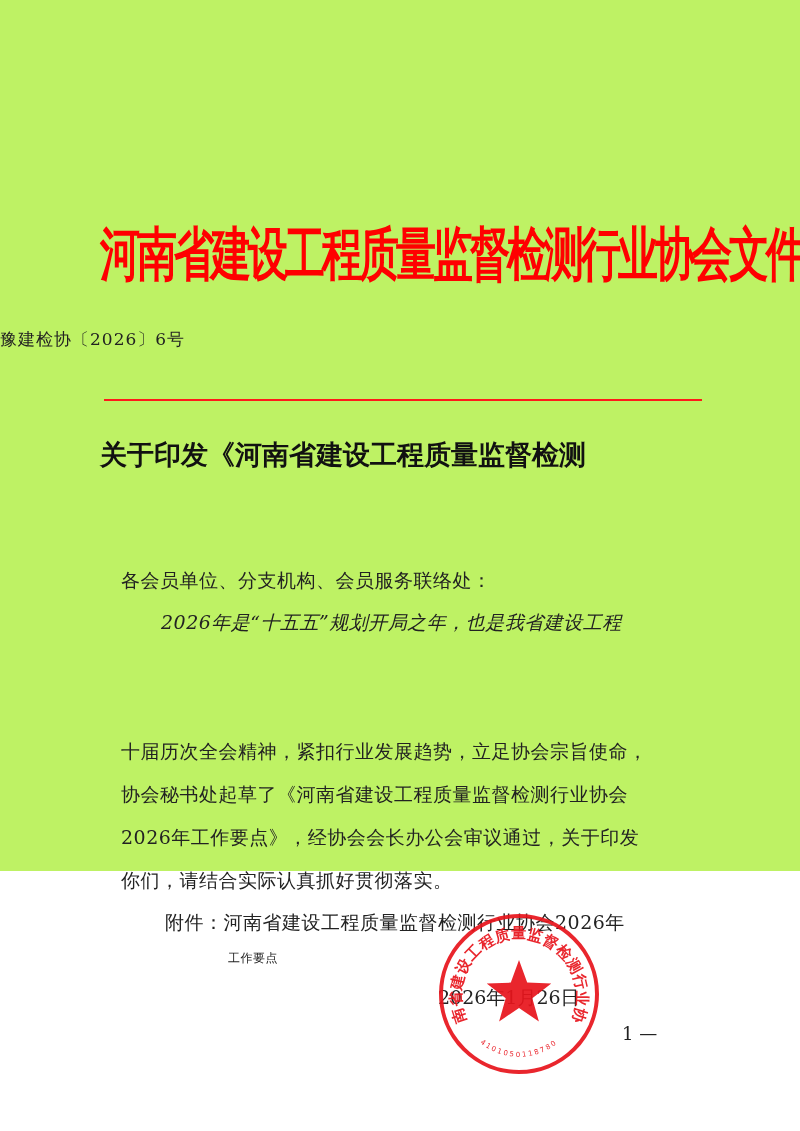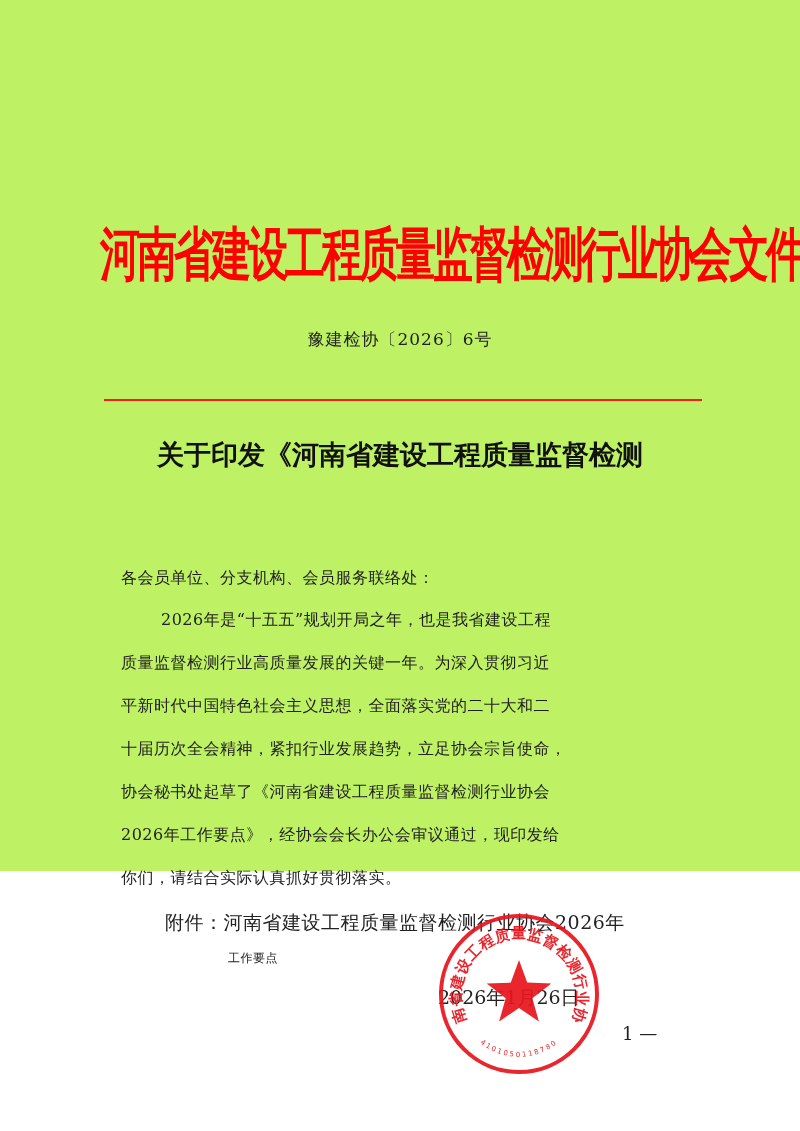--- a/index.html
+++ b/index.html
@@ -35,55 +35,53 @@
       line-height: 80px;
       transform: scaleY(1.45);
       transform-origin: center top;
       white-space: nowrap;
     }
     .doc-number {
       position: absolute;
       left: 0;
       top: 328px;
       width: 800px;
-      text-align: center;
       font-size: 17px;
       letter-spacing: 1px;
       color: #222;
     }
     .red-rule {
       position: absolute;
       left: 104px;
       top: 399px;
       width: 598px;
       height: 2px;
       background: #ff1a1a;
     }
     .title {
       position: absolute;
       left: 100px;
       width: 600px;
-      text-align: center;
       font-weight: bold;
       font-size: 27px;
       color: #111;
       white-space: nowrap;
       letter-spacing: 0px;
     }
     .title.l1 { top: 437px; }
     .title.l2 { top: 487px; }
     .body-line {
       position: absolute;
       left: 121px;
-      font-size: 16px;
+      font-size: 19px;
       color: #222;
       white-space: nowrap;
       letter-spacing: 0.5px;
     }
-    .indent { left: 161px; }
+    .indent { left: 161px; font-style: italic; }
     .attach-label {
       position: absolute;
       left: 165px;
       top: 910px;
       font-size: 19px;
       color: #222;
       white-space: nowrap;
       letter-spacing: 0.5px;
     }
     .attach-cont {
@@ -130,25 +128,23 @@
   <div class="masthead">河南省建设工程质量监督检测行业协会文件</div>
 
   <div class="doc-number">豫建检协〔2026〕6号</div>
 
   <div class="red-rule"></div>
 
   <div class="title l1">关于印发《河南省建设工程质量监督检测</div>
 
   <div class="body-line" style="top:568px;">各会员单位、分支机构、会员服务联络处：</div>
   <div class="body-line indent" style="top:610px;">2026年是“十五五”规划开局之年，也是我省建设工程</div>
-  <div class="body-line" style="top:653px;">质量监督检测行业高质量发展的关键一年。为深入贯彻习近</div>
-  <div class="body-line" style="top:696px;">平新时代中国特色社会主义思想，全面落实党的二十大和二</div>
   <div class="body-line" style="top:739px;">十届历次全会精神，紧扣行业发展趋势，立足协会宗旨使命，</div>
   <div class="body-line" style="top:782px;">协会秘书处起草了《河南省建设工程质量监督检测行业协会</div>
-  <div class="body-line" style="top:825px;">2026年工作要点》，经协会会长办公会审议通过，现印发给</div>
+  <div class="body-line" style="top:825px;">2026年工作要点》，经协会会长办公会审议通过，关于印发</div>
   <div class="body-line" style="top:868px;">你们，请结合实际认真抓好贯彻落实。</div>
 
   <div class="attach-label">附件：河南省建设工程质量监督检测行业协会2026年</div>
   <div class="attach-cont">工作要点</div>
 
   <div class="date">2026年1月26日</div>
 
   <svg class="seal" viewBox="0 0 164 164">
     <defs>
       <path id="sealArc" d="M 30 110 A 58 58 0 1 1 134 110"></path>

